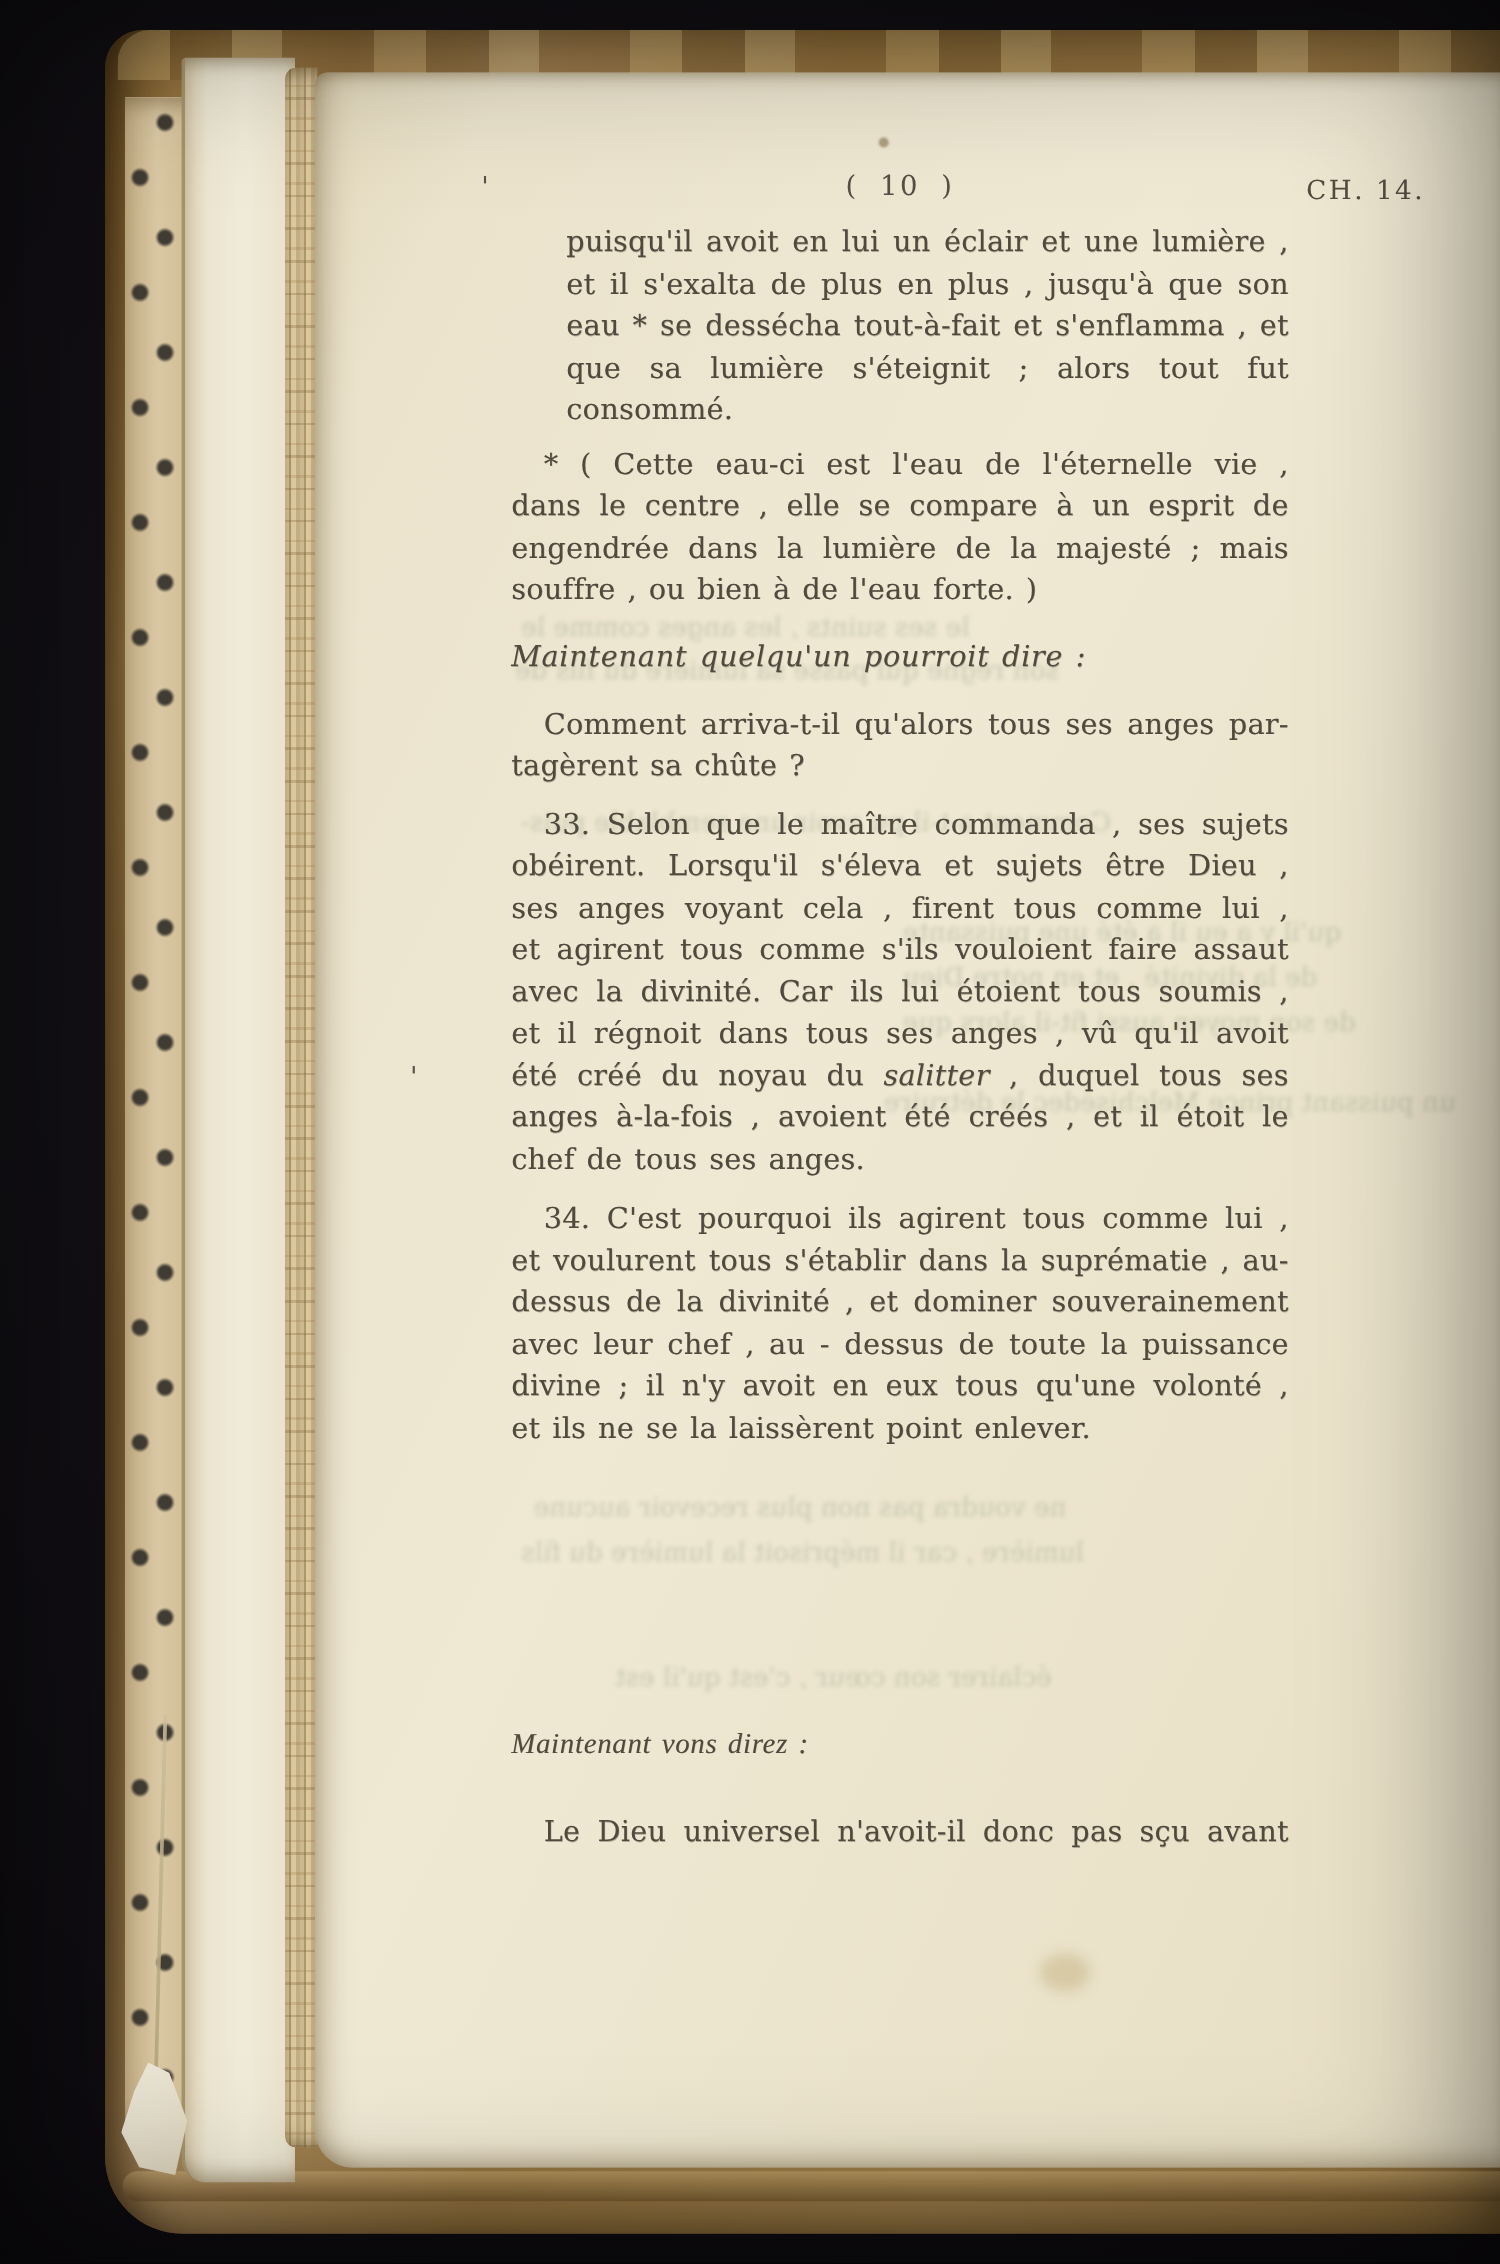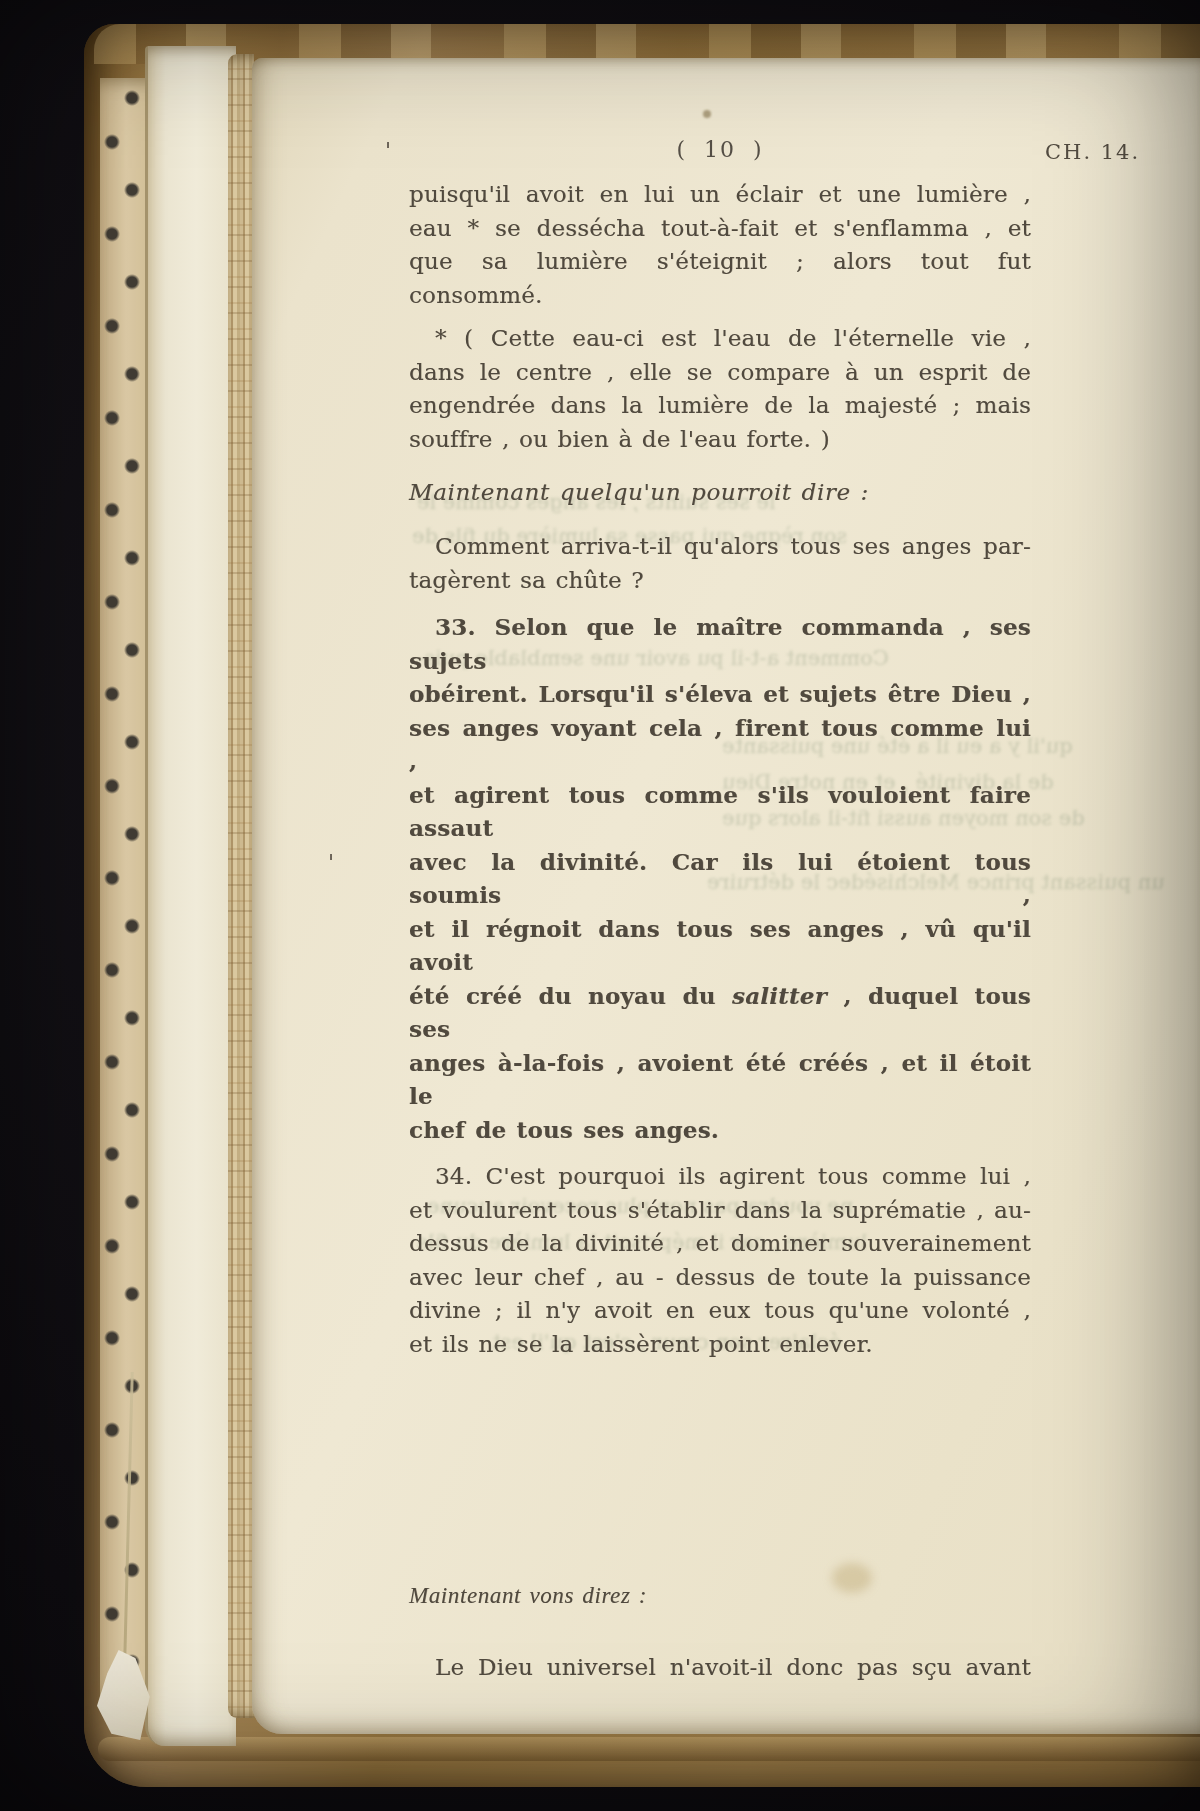--- a/index.html
+++ b/index.html
@@ -74,26 +74,26 @@
   
   .pagenum{position:absolute;left:157px;top:79px;width:622px;text-align:center;
     font-size:22px;line-height:26px;letter-spacing:2px;word-spacing:8px;color:#554f46;}
   .chapter{position:absolute;left:793px;top:82px;font-size:21px;letter-spacing:2px;color:#534c41;}
   .body{position:absolute;left:157px;top:114px;width:622px;
     font-size:23px;line-height:33.5px;letter-spacing:.2px;word-spacing:2px;
     text-shadow:.4px .4px .5px rgba(62,54,40,.35);}
   .line{text-align:justify;text-align-last:justify;}
   .line.l{text-align:left;text-align-last:left;}
   .ind{text-indent:26px;}
-  .p1{margin-top:6px;}
+  .p1{margin-top:6px;margin-left:44px;}
   .note{margin-top:10px;}
   .heading{margin-top:22px;font-size:27px;line-height:36px;letter-spacing:.5px;text-align:center;color:#4b4439;}
   .prompt{margin-top:21px;font-size:23px;line-height:30px;font-style:italic;text-align:left;letter-spacing:.6px;}
   .q{margin-top:23px;}
-  .p33{margin-top:13px;font-weight:bold;}
+  .p33{margin-top:13px;}
   .p34{margin-top:14px;}
   .p2{margin-top:220px;font-family:Liberation Serif, serif;}
   .last{margin-top:40px;}
   .sal{font-style:italic;}
   
   .ghost{position:absolute;transform:scaleX(-1);filter:blur(1.6px);color:#8d9a7f;
     opacity:.38;font-size:21px;white-space:nowrap;pointer-events:none;}
   .g1{left:165px;top:432px;} .g2{left:160px;top:466px;} .g3{left:165px;top:588px;}
   .g4{left:470px;top:676px;} .g5{left:470px;top:712px;} .g6{left:470px;top:748px;}
   .g7{left:455px;top:812px;} .g8{left:175px;top:1136px;} .g9{left:165px;top:1172px;}
@@ -134,20 +134,21 @@
     <div class="stray m1">'</div>
     <div class="stray m2">'</div>
 
     <div class="pagenum">( 10 )</div>
     <div class="chapter">CH. 14.</div>
 
     <div class="body">
 
       <div class="para p1">
         <div class="line j">puisqu'il avoit en lui un éclair et une lumière ,</div>
+        <div class="line j">et il s'exalta de plus en plus , jusqu'à que son</div>
         <div class="line j">eau * se dessécha tout-à-fait et s'enflamma , et</div>
         <div class="line j">que sa lumière s'éteignit ; alors tout fut consommé.</div>
       </div>
 
       <div class="para note">
         <div class="line j ind">* ( Cette eau-ci est l'eau de l'éternelle vie ,</div>
         <div class="line j">dans le centre , elle se compare à un esprit de</div>
         <div class="line j">engendrée dans la lumière de la majesté ; mais</div>
         <div class="line l">souffre , ou bien à de l'eau forte. )</div>
       </div>

